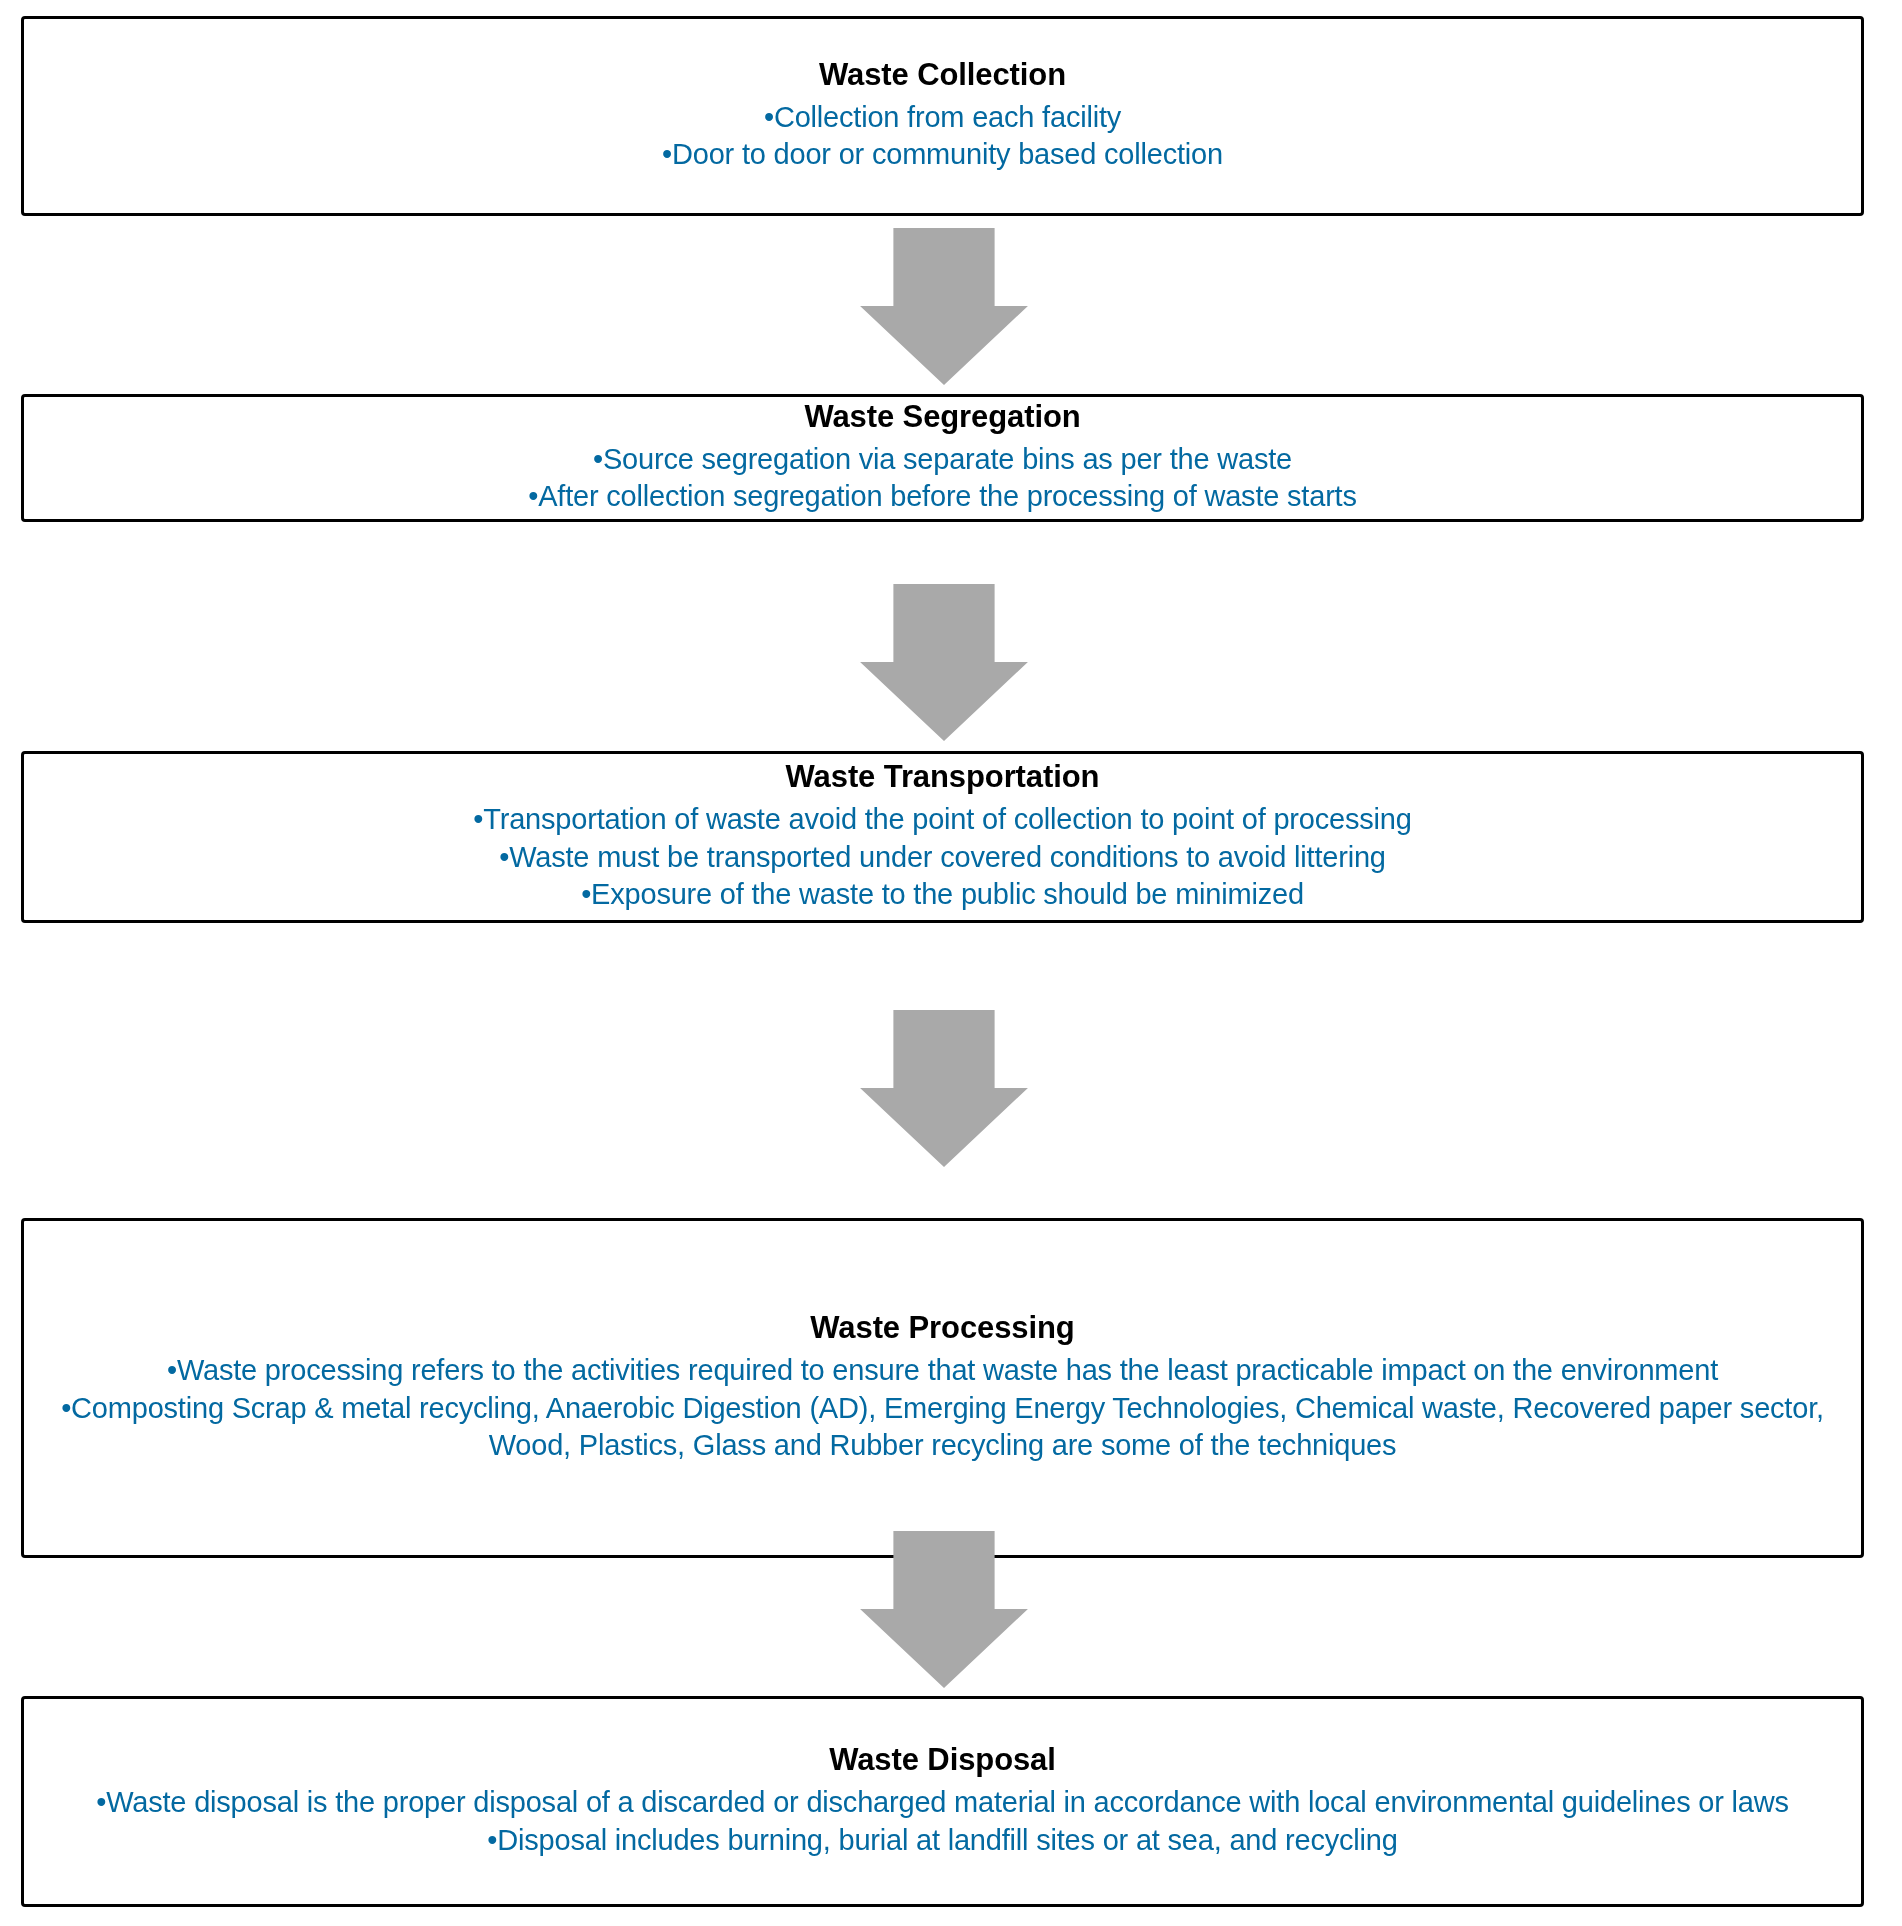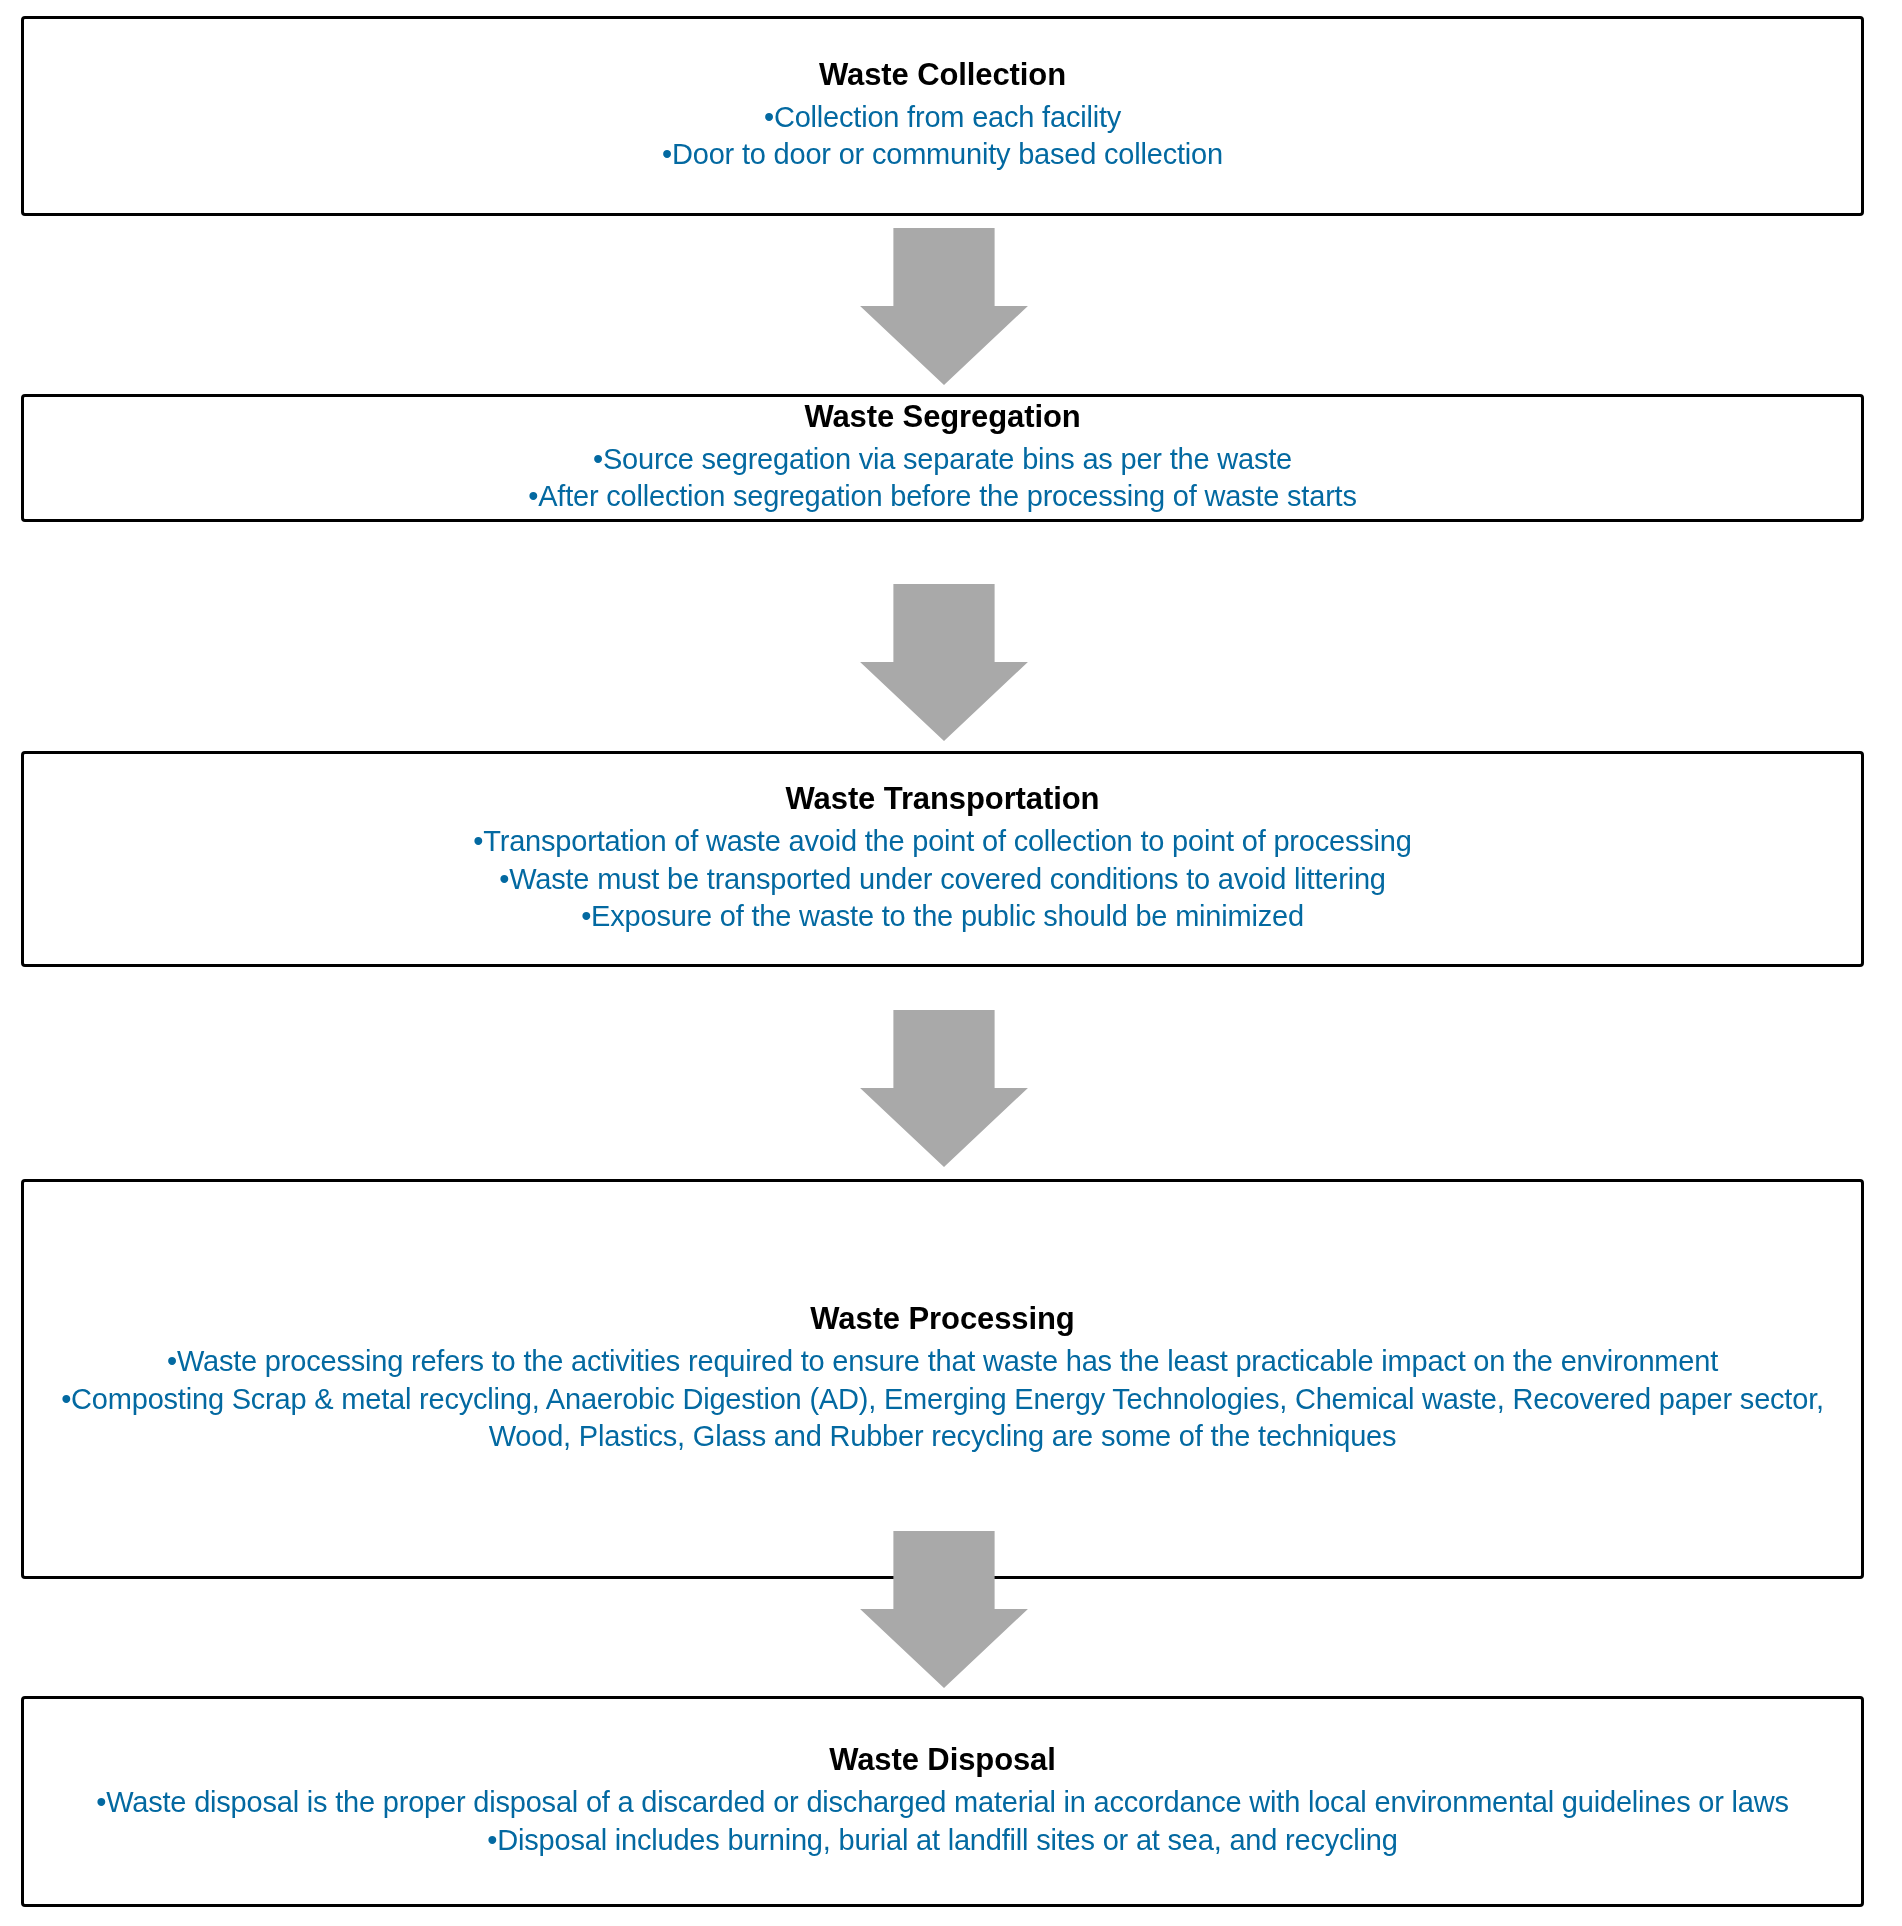--- a/index.html
+++ b/index.html
@@ -60,22 +60,22 @@
     padding: 0 2px;
     box-sizing: border-box;
   }
   .bullet .dot {
     font-size: 29px;
     line-height: 1;
   }
   
   #box-0 { top: 16px;   height: 200px; }
   #box-1 { top: 394px;  height: 128px; }
-  #box-2 { top: 751px; height: 216px; }
-  #box-3 { top: 1179px; height: 400px; }
+  #box-2 { top: 751px; height: 172px; }
+  #box-3 { top: 1218px; height: 340px; }
   #box-4 { top: 1696px; height: 211px; }
 
   
   .arrow {
     position: absolute;
     left: 860px;
     width: 168px;
     height: 157px;
   }
   .arrow svg { display: block; width: 100%; height: 100%; }

